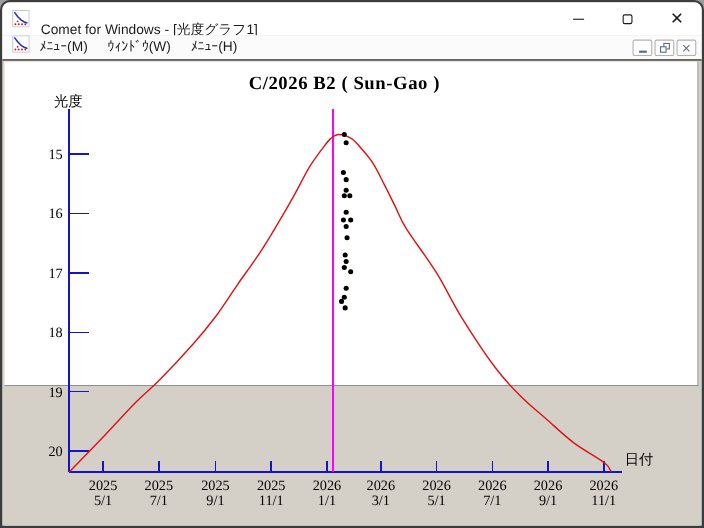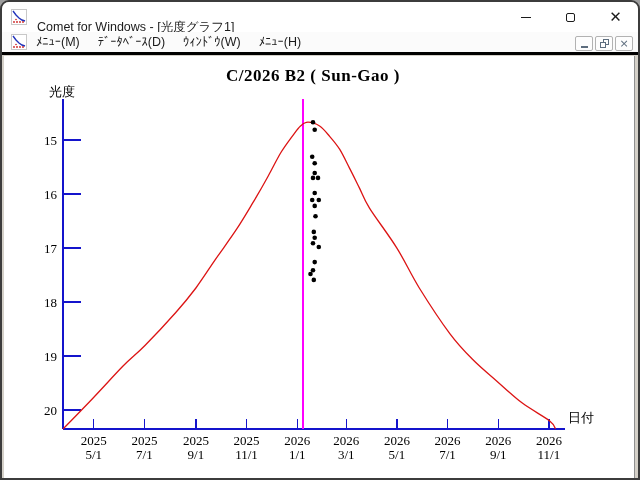--- a/index.html
+++ b/index.html
@@ -18,39 +18,39 @@
   .titlebar .appicon{margin-left:9px;width:16px;height:16px;flex:0 0 auto;}
   .titlebar .title{margin-left:10px;font-size:12.5px;color:#1b1b1b;white-space:nowrap;margin-top:20px;}
   .captions{position:absolute;right:0;top:0;height:30px;display:flex;}
   .capbtn{width:45px;height:30px;display:flex;align-items:center;justify-content:center;color:#1b1b1b;}
   .capbtn .minglyph{width:10px;height:1px;background:#1b1b1b;}
   .capbtn .maxglyph{width:9px;height:9px;border:1px solid #1b1b1b;border-radius:2px;}
   .capbtn .xglyph{font-size:15px;line-height:15px;font-family:"DejaVu Sans",sans-serif;}
   
   .menubar{
     position:absolute;left:0;top:30px;right:0;height:23px;
-    background:#fbfbfb;border-bottom:3px solid #000000;
-    display:flex;align-items:center;font-size:12.5px;color:#1b1b1b;
+    background:#fbfbfb;border-bottom:1px solid #000000;
+    display:flex;align-items:flex-start;font-size:12.5px;color:#1b1b1b;
   }
   .menubar .appicon{margin-left:9px;width:16px;height:16px;flex:0 0 auto;}
   .menuitem{padding:3px 9px;white-space:nowrap;}
   .mdibtns{position:absolute;right:5px;top:4px;display:flex;gap:2px;}
   .mdibtn{
     width:18px;height:15px;background:#fdfdfd;border:1px solid #b2b2b2;border-radius:2px;
     display:flex;align-items:center;justify-content:center;color:#5d6d7e;
     font-size:11px;line-height:11px;font-family:"DejaVu Sans",sans-serif;
   }
   .mdibtn .minbar{width:7px;height:2px;background:#5d6d7e;margin-top:6px;}
   .restoreglyph{position:relative;width:9px;height:9px;}
   .restoreglyph .r1{position:absolute;right:0;top:0;width:6px;height:6px;border:1px solid #5d6d7e;background:#fdfdfd;}
   .restoreglyph .r2{position:absolute;left:0;bottom:0;width:6px;height:6px;border:1px solid #5d6d7e;background:#fdfdfd;}
   
   .client{position:absolute;left:2px;top:54px;right:2px;bottom:0;background:#d4d0c8;}
   .panel{
-    position:absolute;left:0;top:0;width:631px;height:424px;background:#ffffff;
+    position:absolute;left:0;top:0;width:631px;height:295px;background:#ffffff;
     border-right:1px solid #8f8f8f;border-bottom:1px solid #8f8f8f;
   }
   .panel svg{display:block;}
   .chart-serif{font-family:"Liberation Serif","DejaVu Serif",serif;}
 </style>
 </head>
 <body>
 
 <div class="window">
 
@@ -82,21 +82,20 @@
     <svg class="appicon" viewBox="0 0 16 16">
       <rect x="0.5" y="0.5" width="15" height="15" fill="#ffffff" stroke="#c8c8c8"></rect>
       <path d="M2,2 L5,6 L8,9 L11,11 L14,12" fill="none" stroke="#2233bb" stroke-width="1.4"></path>
       <circle cx="3" cy="13" r="0.9" fill="#cc2222"></circle>
         <circle cx="6" cy="13" r="0.9" fill="#cc2222"></circle>
       <circle cx="9" cy="13" r="0.9" fill="#cc2222"></circle>
         <circle cx="12" cy="13" r="0.9" fill="#cc2222"></circle>
       <circle cx="5" cy="10.5" r="0.8" fill="#cc2222"></circle>
     </svg>
     <span class="menuitem">ﾒﾆｭｰ(M)</span>
-    <span class="menuitem">ﾃﾞｰﾀﾍﾞｰｽ(D)</span>
     <span class="menuitem">ｳｨﾝﾄﾞｳ(W)</span>
     <span class="menuitem">ﾒﾆｭｰ(H)</span>
     <div class="mdibtns">
       <div class="mdibtn">
           <div class="minbar"></div>
         </div>
       <div class="mdibtn">
         <div class="restoreglyph">
             <div class="r1"></div>
             <div class="r2"></div>

